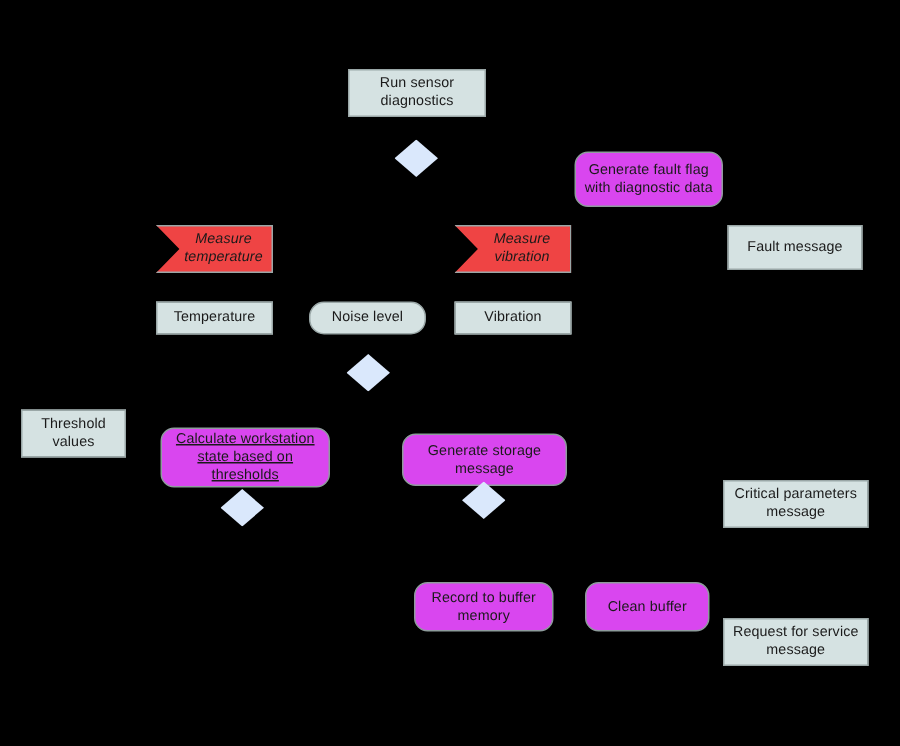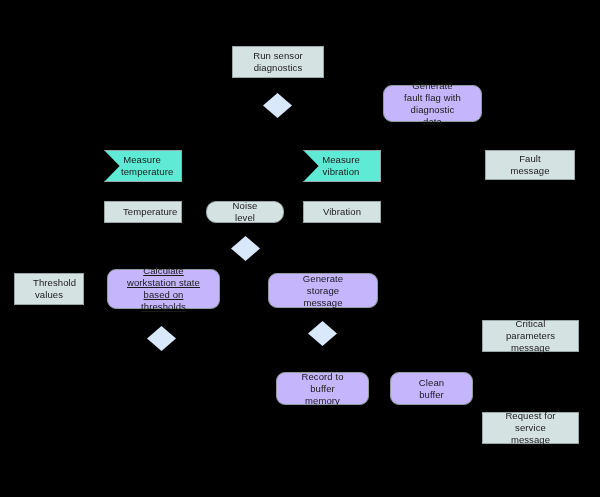--- a/index.html
+++ b/index.html
@@ -19,40 +19,42 @@
     position: absolute;
     box-sizing: border-box;
     display: flex;
     align-items: center;
     justify-content: center;
     text-align: center;
     color: #1a1a1a;
     font-size: 9.5px;
     line-height: 12px;
     letter-spacing: 0.1px;
-    padding: 2px 18px;
+    padding: 2px 4px;
   }
   
   .rect {
     background: #d5e2e2;
     border: 1px solid #9aa7a7;
   }
   
   .round {
-    background: #c4b5fd;
+    background: #d946ef;
     border: 1px solid #8e9c9c;
     border-radius: 9px;
+    margin-top: 16px;
   }
   
   .pennant {
-    background: #5eead4;
+    background: #ef4444;
     border: 1px solid #9aa7a7;
     -webkit-clip-path: polygon(0% 0%, 100% 0%, 100% 100%, 0% 100%, 20% 50%);
     clip-path: polygon(0% 0%, 100% 0%, 100% 100%, 0% 100%, 20% 50%);
     padding-left: 16px;
+    font-style: italic;
   }
   
   .diamond {
     position: absolute;
     background: #dae8fc;
     -webkit-clip-path: polygon(50% 0%, 100% 50%, 50% 100%, 0% 50%);
     clip-path: polygon(50% 0%, 100% 50%, 50% 100%, 0% 50%);
   }
   .txt { display: block; width: 100%; }
 </style>

